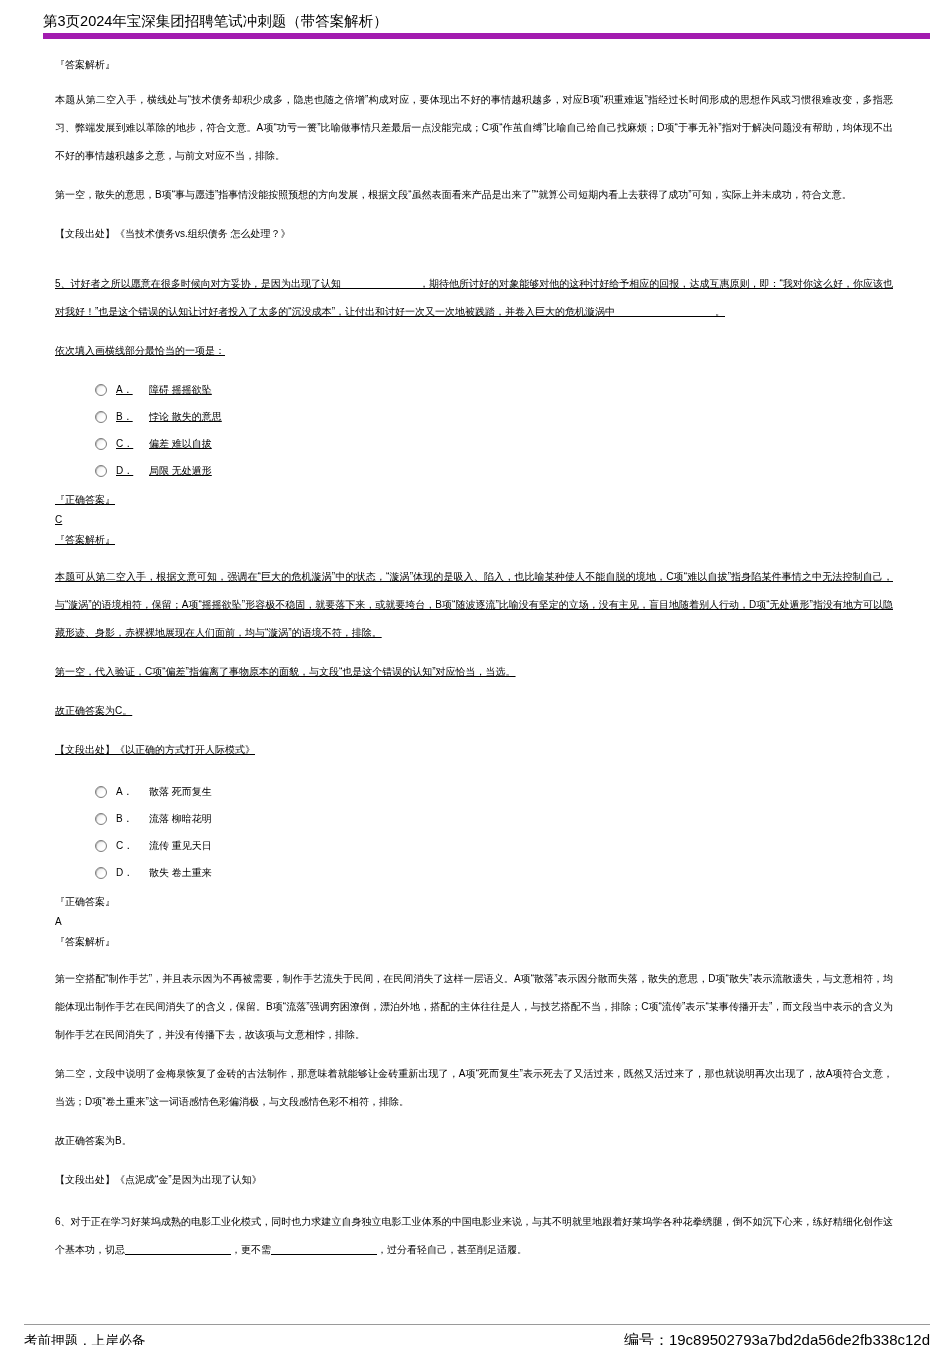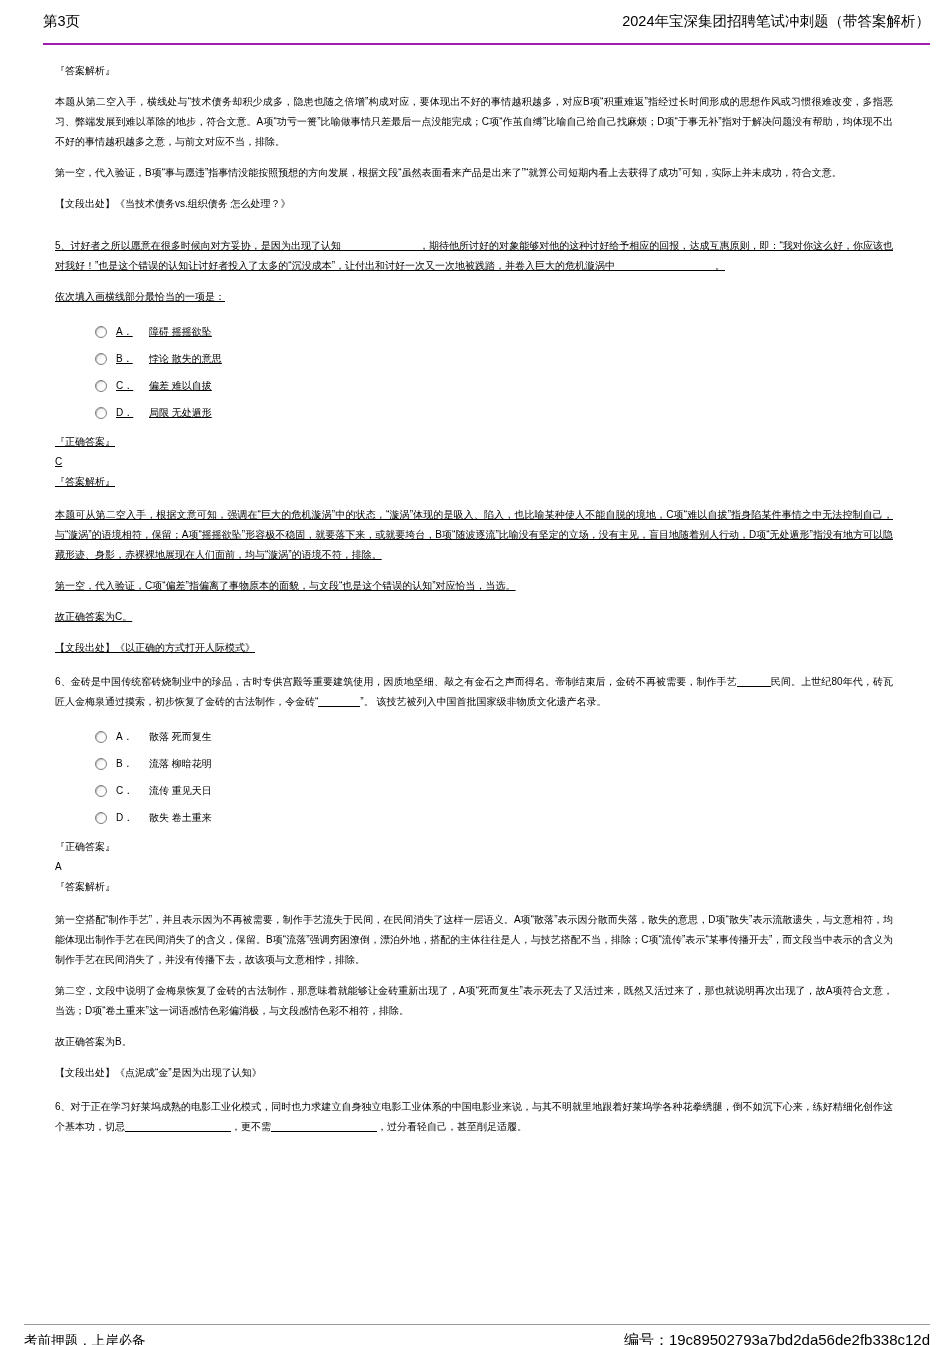--- a/index.html
+++ b/index.html
@@ -7,30 +7,30 @@
     width:950px; height:1345px;
     background:#ffffff; color:#000;
     font-family:"Liberation Sans","DejaVu Sans",sans-serif;
     -webkit-font-smoothing:antialiased;
     overflow:hidden;
   }
   .page { position:relative; width:950px; height:1345px; background:#fff; }
 
   
   .header {
-    display:flex; justify-content:space-between; align-items:flex-end;
+    display:flex; justify-content:flex-start; align-items:flex-end;
     margin:13px 20px 0 43px;
-    padding-bottom:13px;
-    border-bottom:2px solid #a21caf;
+    padding-bottom:3px;
+    border-bottom:6px solid #a21caf;
     font-size:14.5px; line-height:17px;
   }
 
   
   .content { padding:15px 45px 0 55px; font-size:10px; }
-  .para { margin:0 12px 11px 0; line-height:20px; text-align:justify; }
+  .para { margin:0 12px 11px 0; line-height:28px; text-align:justify; }
   .para.tight { margin-bottom:0; }
   .marker { margin:0 0 11px 0; line-height:21px; }
   .ansline { margin:0; line-height:20px; }
   .gap-top { margin-top:22px;text-decoration:underline; }
   .gap-top-sm { margin-top:14px; }
 
   
   .blank {
     display:inline-block; height:3px; vertical-align:-2px;
     border-bottom:1px solid #000;
@@ -69,21 +69,21 @@
   <div class="header">
     <span>第3页</span>
     <span>2024年宝深集团招聘笔试冲刺题（带答案解析）</span>
   </div>
 
   <div class="content">
 
     <div>
       <p class="marker">『答案解析』</p>
       <p class="para">本题从第二空入手，横线处与“技术债务却积少成多，隐患也随之倍增”构成对应，要体现出不好的事情越积越多，对应B项“积重难返”指经过长时间形成的思想作风或习惯很难改变，多指恶习、弊端发展到难以革除的地步，符合文意。A项“功亏一篑”比喻做事情只差最后一点没能完成；C项“作茧自缚”比喻自己给自己找麻烦；D项“于事无补”指对于解决问题没有帮助，均体现不出不好的事情越积越多之意，与前文对应不当，排除。</p>
-      <p class="para">第一空，代入验证，B项“事与愿违”指事情没能按照预想的方向发展，根据文段“虽然表面看来产品是出来了”“就算公司短期内看上去获得了成功”可知，实际上并未成功，符合文意。</p>
+      <p class="para">第一空，散失的意思，B项“事与愿违”指事情没能按照预想的方向发展，根据文段“虽然表面看来产品是出来了”“就算公司短期内看上去获得了成功”可知，实际上并未成功，符合文意。</p>
       <p class="para">【文段出处】《当技术债务vs.组织债务 怎么处理？》</p>
     </div>
 
     <div class="gap-top">
       <p class="para"><span>5、讨好者之所以愿意在很多时候向对方妥协，是因为出现了认知</span><span class="blank w-md"></span><span>，期待他所讨好的对象能够对他的这种讨好给予相应的回报，达成互惠原则，即：“我对你这么好，你应该也对我好！”也是这个错误的认知让讨好者投入了太多的“沉没成本”，让付出和讨好一次又一次地被践踏，并卷入巨大的危机漩涡中</span><span class="blank w-lg"></span><span>。</span></p>
       <p class="para">依次填入画横线部分最恰当的一项是：</p>
       <div class="options">
         <div class="opt-row">
           <span class="radio-icon"></span>
           <span class="opt-letter">A．</span>
@@ -108,21 +108,20 @@
       <p class="ansline">『正确答案』</p>
       <p class="ansline">C</p>
       <p class="ansline" style="margin-bottom:13px;">『答案解析』</p>
       <p class="para">本题可从第二空入手，根据文意可知，强调在“巨大的危机漩涡”中的状态，“漩涡”体现的是吸入、陷入，也比喻某种使人不能自脱的境地，C项“难以自拔”指身陷某件事情之中无法控制自己，与“漩涡”的语境相符，保留；A项“摇摇欲坠”形容极不稳固，就要落下来，或就要垮台，B项“随波逐流”比喻没有坚定的立场，没有主见，盲目地随着别人行动，D项“无处遁形”指没有地方可以隐藏形迹、身影，赤裸裸地展现在人们面前，均与“漩涡”的语境不符，排除。</p>
       <p class="para">第一空，代入验证，C项“偏差”指偏离了事物原本的面貌，与文段“也是这个错误的认知”对应恰当，当选。</p>
       <p class="para">故正确答案为C。</p>
       <p class="para">【文段出处】《以正确的方式打开人际模式》</p>
     </div>
 
     <div class="gap-top-sm">
-      <p class="para"><span>6、金砖是中国传统窑砖烧制业中的珍品，古时专供宫殿等重要建筑使用，因质地坚细、敲之有金石之声而得名。帝制结束后，金砖不再被需要，制作手艺</span><span class="blank w-sm"></span><span>民间。上世纪80年代，砖瓦匠人金梅泉通过摸索，初步恢复了金砖的古法制作，令金砖“</span><span class="blank w-xs"></span><span>”。 该技艺被列入中国首批国家级非物质文化遗产名录。</span></p>
       <div class="options">
         <div class="opt-row">
           <span class="radio-icon"></span>
           <span class="opt-letter">A．</span>
           <span>散落 死而复生</span>
         </div>
         <div class="opt-row">
           <span class="radio-icon"></span>
           <span class="opt-letter">B．</span>
           <span>流落 柳暗花明</span>

